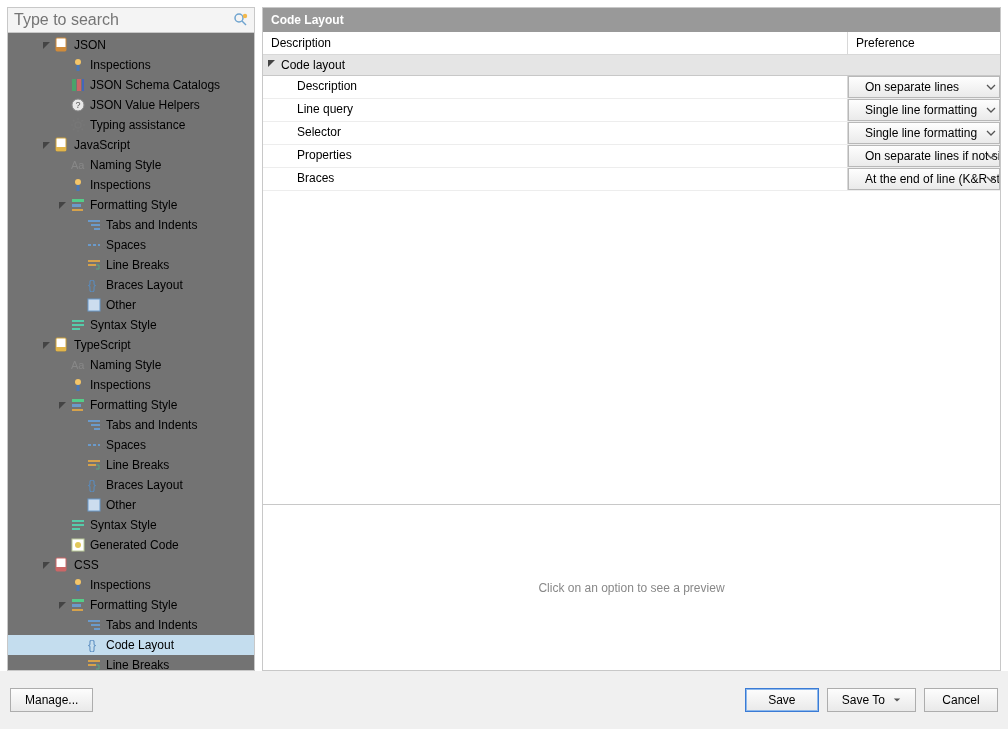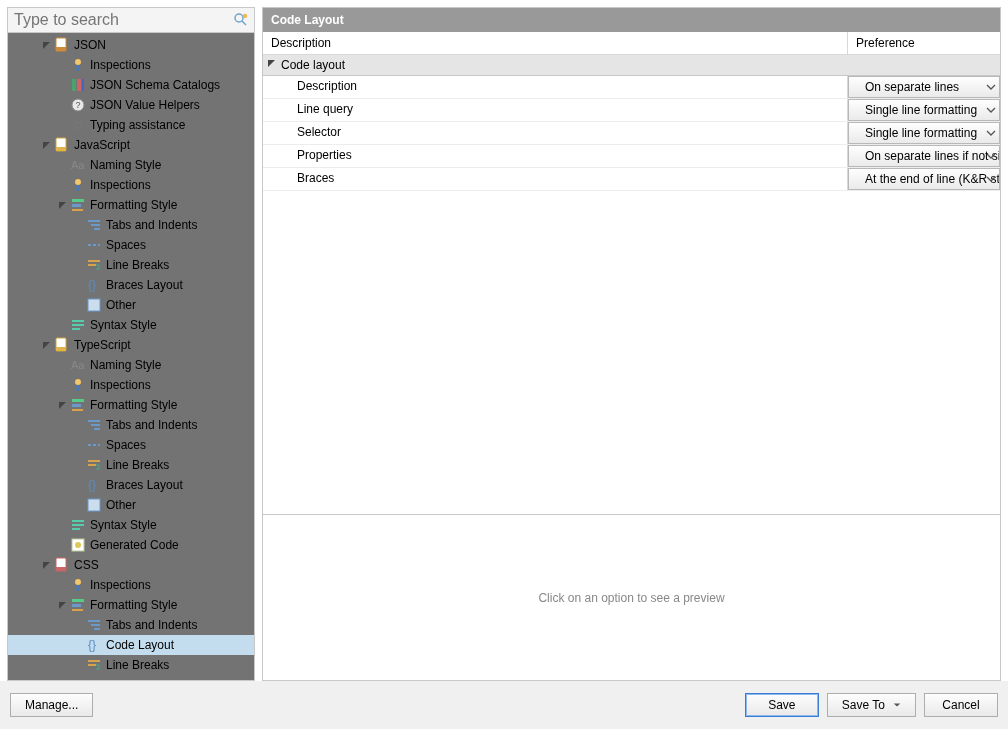--- a/index.html
+++ b/index.html
@@ -39,21 +39,21 @@
 .grp-exp { width: 12px; height: 12px; margin-right: 2px; }
 .prop-row { display: flex; align-items: stretch; border-bottom: 1px solid #ededed; }
 .prop-desc { flex: 1; padding: 3px 8px 3px 34px; border-right: 1px solid #d8d8d8; }
 .prop-pref { width: 152px; padding: 0; position: relative; }
 .combo { width: 100%; height: 22px; border: 1px solid #b8b8b8; background: linear-gradient(#fefefe,#eaeaea); display: flex; align-items: center; padding: 0 14px 0 16px; font-size: 12px; position: relative; overflow: hidden; white-space: nowrap; }
 .combo .chevron { position: absolute; right: 3px; top: 50%; transform: translateY(-50%); }
 
 .preview { height: 166px; border-top: 1px solid #c8c8c8; background: #fff; display: flex; align-items: center; justify-content: center; color: #888; font-size: 12px; margin-top: 6px; }
 
 
-.bottom-bar { height: 48px; background: #f0f0f0; display: flex; align-items: center; padding: 0 10px; }
+.bottom-bar { height: 58px; background: #f0f0f0; display: flex; align-items: center; padding: 0 10px; }
 .btn { height: 24px; border: 1px solid #adadad; background: linear-gradient(#fdfdfd,#e9e9e9); padding: 0 14px; font-size: 12px; display: inline-flex; align-items: center; justify-content: center; cursor: default; }
 .btn.small { min-width: 74px; }
 .btn.default { border: 1px solid #3a7bd5; box-shadow: 0 0 0 1px #8db8ec inset; }
 .spacer { flex: 1; }
 .btn + .btn { margin-left: 8px; }
 .dd-caret { margin-left: 8px; }
 
 
 svg { display: block; }
 </style>

